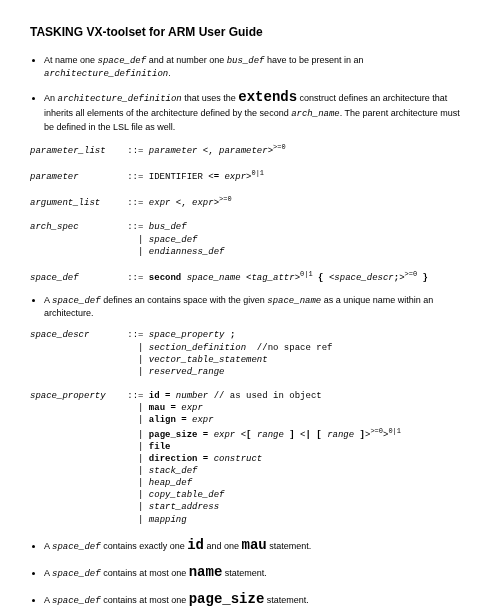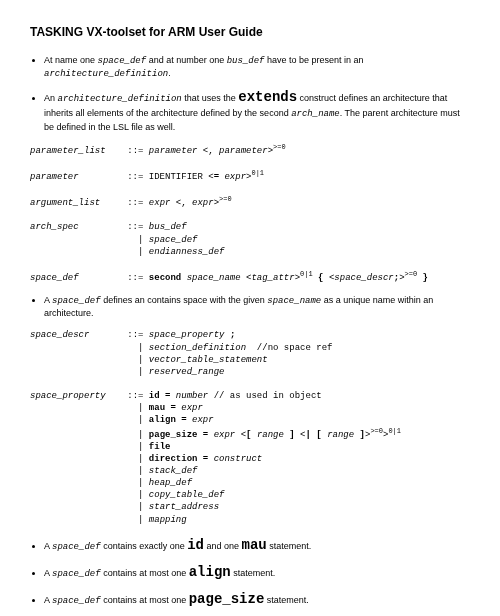--- a/index.html
+++ b/index.html
@@ -87,21 +87,21 @@
                     | <span class="gi">heap_def</span>
                     | <span class="gi">copy_table_def</span>
                     | <span class="gi">start_address</span>
                     | <span class="gi">mapping</span></div>
 
 <ul>
   <li>
     <span>A </span><span class="code-it">space_def</span><span> contains exactly one </span><span class="kw">id</span><span> and one </span><span class="kw">mau</span><span> statement.</span>
   </li>
   <li>
-    <span>A </span><span class="code-it">space_def</span><span> contains at most one </span><span class="kw">align</span><span> statement.</span>
+    <span>A </span><span class="code-it">space_def</span><span> contains at most one </span><span class="kw">name</span><span> statement.</span>
   </li>
   <li>
     <span>A </span><span class="code-it">space_def</span><span> contains at most one </span><span class="kw">page_size</span><span> statement.</span>
   </li>
   <li>
     <span>A </span><span class="code-it">space_def</span><span> contains at least one </span><span class="code-it">mapping</span><span>.</span>
   </li>
 </ul>
 
 <div class="grammar"><span class="gi">stack_def</span>         ::= <span class="gb">stack</span> <span class="gi">stack_name</span> <span class="gb">{</span> <span class="gi">stack_heap_descr</span>

